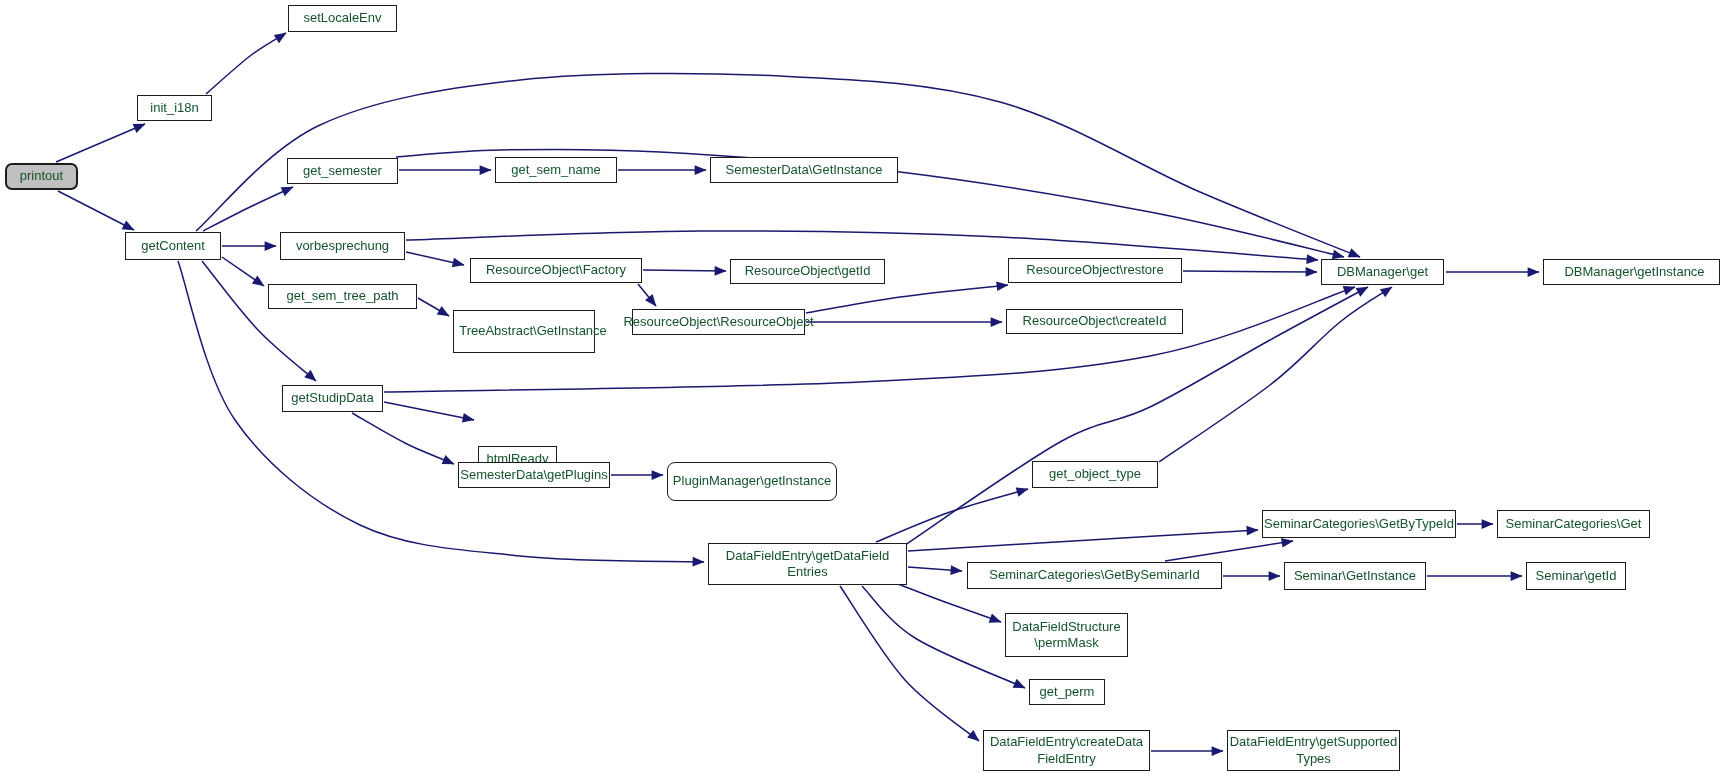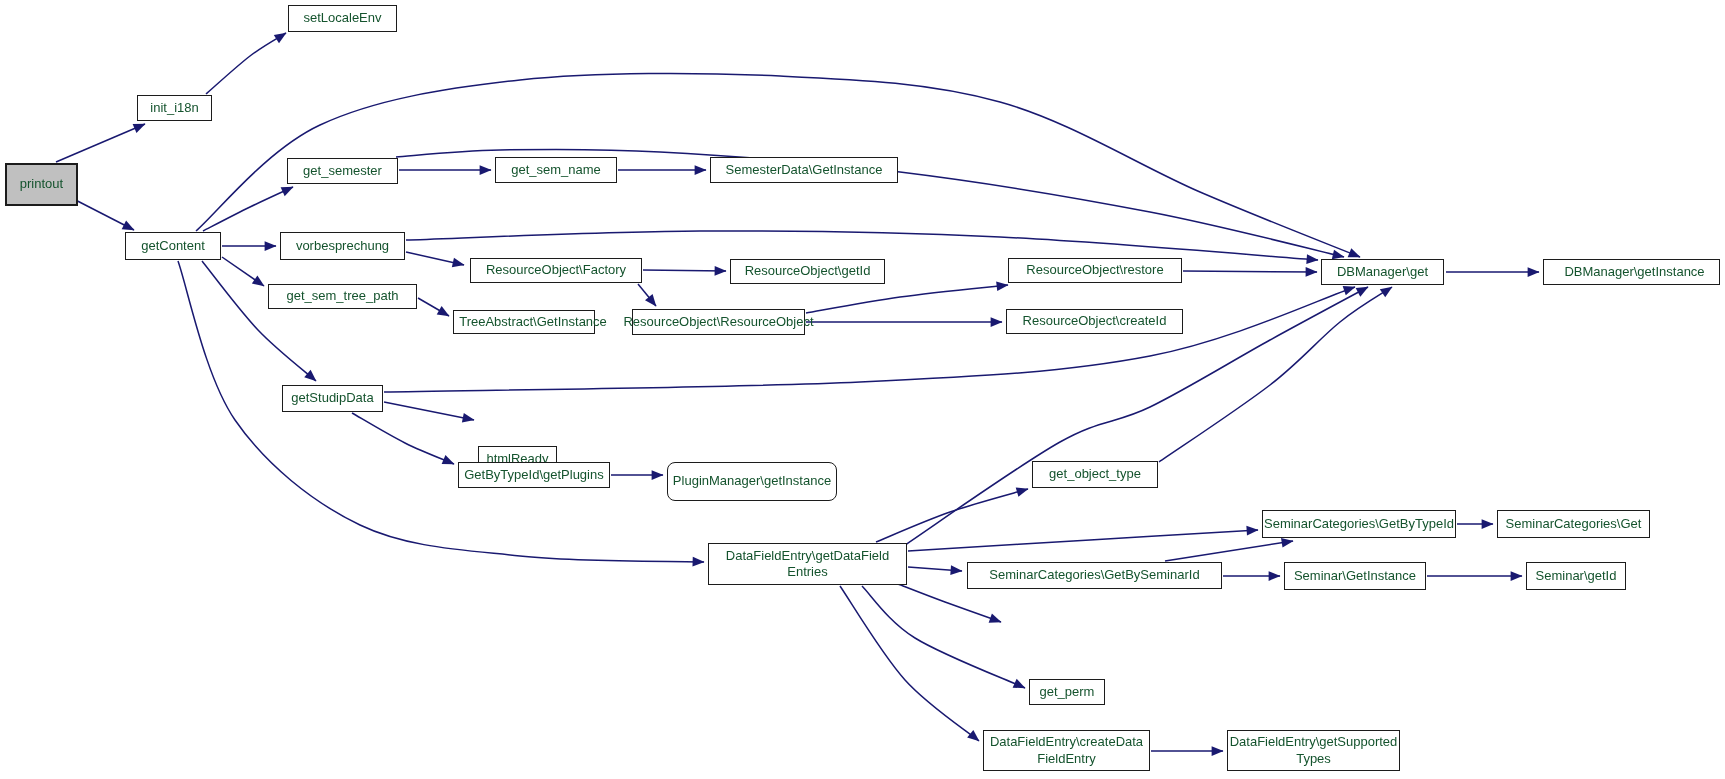--- a/index.html
+++ b/index.html
@@ -73,47 +73,49 @@
       <path d="M1165,561 L1293,541" fill="none" stroke="#191970" stroke-width="1.5" marker-end="url(#arrow)"></path>
       <path d="M1457,524 L1493,524" fill="none" stroke="#191970" stroke-width="1.5" marker-end="url(#arrow)"></path>
       <path d="M1223,576 L1280,576" fill="none" stroke="#191970" stroke-width="1.5" marker-end="url(#arrow)"></path>
       <path d="M1427,576 L1522,576" fill="none" stroke="#191970" stroke-width="1.5" marker-end="url(#arrow)"></path>
       <path d="M898,584 C905.8,587.0 927.8,595.7 945,602 C962.2,608.3 991.7,618.7 1001,622" fill="none" stroke="#191970" stroke-width="1.5" marker-end="url(#arrow)"></path>
       <path d="M862,586 C870.8,594.7 887.8,621.0 915,638 C942.2,655.0 1006.7,679.7 1025,688" fill="none" stroke="#191970" stroke-width="1.5" marker-end="url(#arrow)"></path>
       <path d="M840,586 C850.8,601.7 881.8,654.2 905,680 C928.2,705.8 966.7,730.8 979,741" fill="none" stroke="#191970" stroke-width="1.5" marker-end="url(#arrow)"></path>
       <path d="M1151,751 L1223,751" fill="none" stroke="#191970" stroke-width="1.5" marker-end="url(#arrow)"></path>
       <path d="M1446,272 L1539,272" fill="none" stroke="#191970" stroke-width="1.5" marker-end="url(#arrow)"></path>
     </svg>
-<div class="node hl" style="left: 5px; top: 163px; width: 73px; height: 43px;">printout</div>
+<div class="node hl" style="left: 5px; top: 163px; width: 73px; height: 27px; border-radius: 7px;">printout</div>
     <div class="node" style="left: 137px; top: 95px; width: 75px; height: 26px;">init_i18n</div>
     <div class="node" style="left: 288px; top: 5px; width: 109px; height: 27px;">setLocaleEnv</div>
     <div class="node" style="left: 125px; top: 232px; width: 96px; height: 28px;">getContent</div>
     <div class="node" style="left: 287px; top: 158px; width: 111px; height: 26px;">get_semester</div>
     <div class="node" style="left: 495px; top: 157px; width: 122px; height: 26px;">get_sem_name</div>
     <div class="node" style="left: 710px; top: 157px; width: 188px; height: 26px;">SemesterData\GetInstance</div>
     <div class="node" style="left: 280px; top: 232px; width: 125px; height: 28px;">vorbesprechung</div>
     <div class="node" style="left: 268px; top: 284px; width: 149px; height: 25px;">get_sem_tree_path</div>
     <div class="node" style="left: 470px; top: 258px; width: 172px; height: 25px;">ResourceObject\Factory</div>
     <div class="node" style="left: 730px; top: 259px; width: 155px; height: 25px;">ResourceObject\getId</div>
-    <div class="node" style="left: 453px; top: 310px; width: 142px; height: 24px; padding-left: 20px;">TreeAbstract\GetInstance</div>
+    <div class="node" style="left: 453px; top: 310px; width: 142px; height: 43px; padding-left: 20px;">TreeAbstract\GetInstance</div>
     <div class="node" style="left: 632px; top: 309px; width: 173px; height: 26px;">ResourceObject\ResourceObject</div>
     <div class="node" style="left: 1008px; top: 258px; width: 174px; height: 25px;">ResourceObject\restore</div>
     <div class="node" style="left: 1006px; top: 309px; width: 177px; height: 25px;">ResourceObject\createId</div>
     <div class="node" style="left: 1321px; top: 259px; width: 123px; height: 26px;">DBManager\get</div>
     <div class="node" style="left: 1543px; top: 259px; width: 177px; height: 26px; padding-left: 8px;">DBManager\getInstance</div>
     <div class="node" style="left: 282px; top: 385px; width: 101px; height: 27px;">getStudipData</div>
     <div class="node" style="left: 478px; top: 411px; width: 79px; height: 26px; margin-top: 35px;">htmlReady</div>
-    <div class="node" style="left: 458px; top: 462px; width: 152px; height: 26px;">GetByTypeId\getPlugins</div>
+    <div class="node" style="left: 458px; top: 462px; width: 152px; height: 26px;">SemesterData\getPlugins</div>
     <div class="node" style="left: 667px; top: 462px; width: 170px; height: 39px; border-radius: 8px;">PluginManager\getInstance</div>
     <div class="node" style="left: 1032px; top: 461px; width: 126px; height: 27px; text-align: center;">get_object_type</div>
     <div class="node" style="left: 708px; top: 543px; width: 199px; height: 42px;">DataFieldEntry\getDataField
 Entries</div>
     <div class="node" style="left: 1262px; top: 510px; width: 194px; height: 28px;">SeminarCategories\GetByTypeId</div>
     <div class="node" style="left: 1497px; top: 510px; width: 153px; height: 28px;">SeminarCategories\Get</div>
     <div class="node" style="left: 967px; top: 562px; width: 255px; height: 27px;">SeminarCategories\GetBySeminarId</div>
     <div class="node" style="left: 1284px; top: 562px; width: 142px; height: 28px;">Seminar\GetInstance</div>
     <div class="node" style="left: 1526px; top: 562px; width: 100px; height: 28px;">Seminar\getId</div>
+    <div class="node" style="left: 1005px; top: 613px; width: 123px; height: 44px;">DataFieldStructure
+\permMask</div>
     <div class="node" style="left: 1029px; top: 679px; width: 76px; height: 26px;">get_perm</div>
     <div class="node" style="left: 983px; top: 730px; width: 167px; height: 41px;">DataFieldEntry\createData
 FieldEntry</div>
     <div class="node" style="left: 1227px; top: 730px; width: 173px; height: 41px;">DataFieldEntry\getSupported
 Types</div>
   </div>
 
 </body></html>

